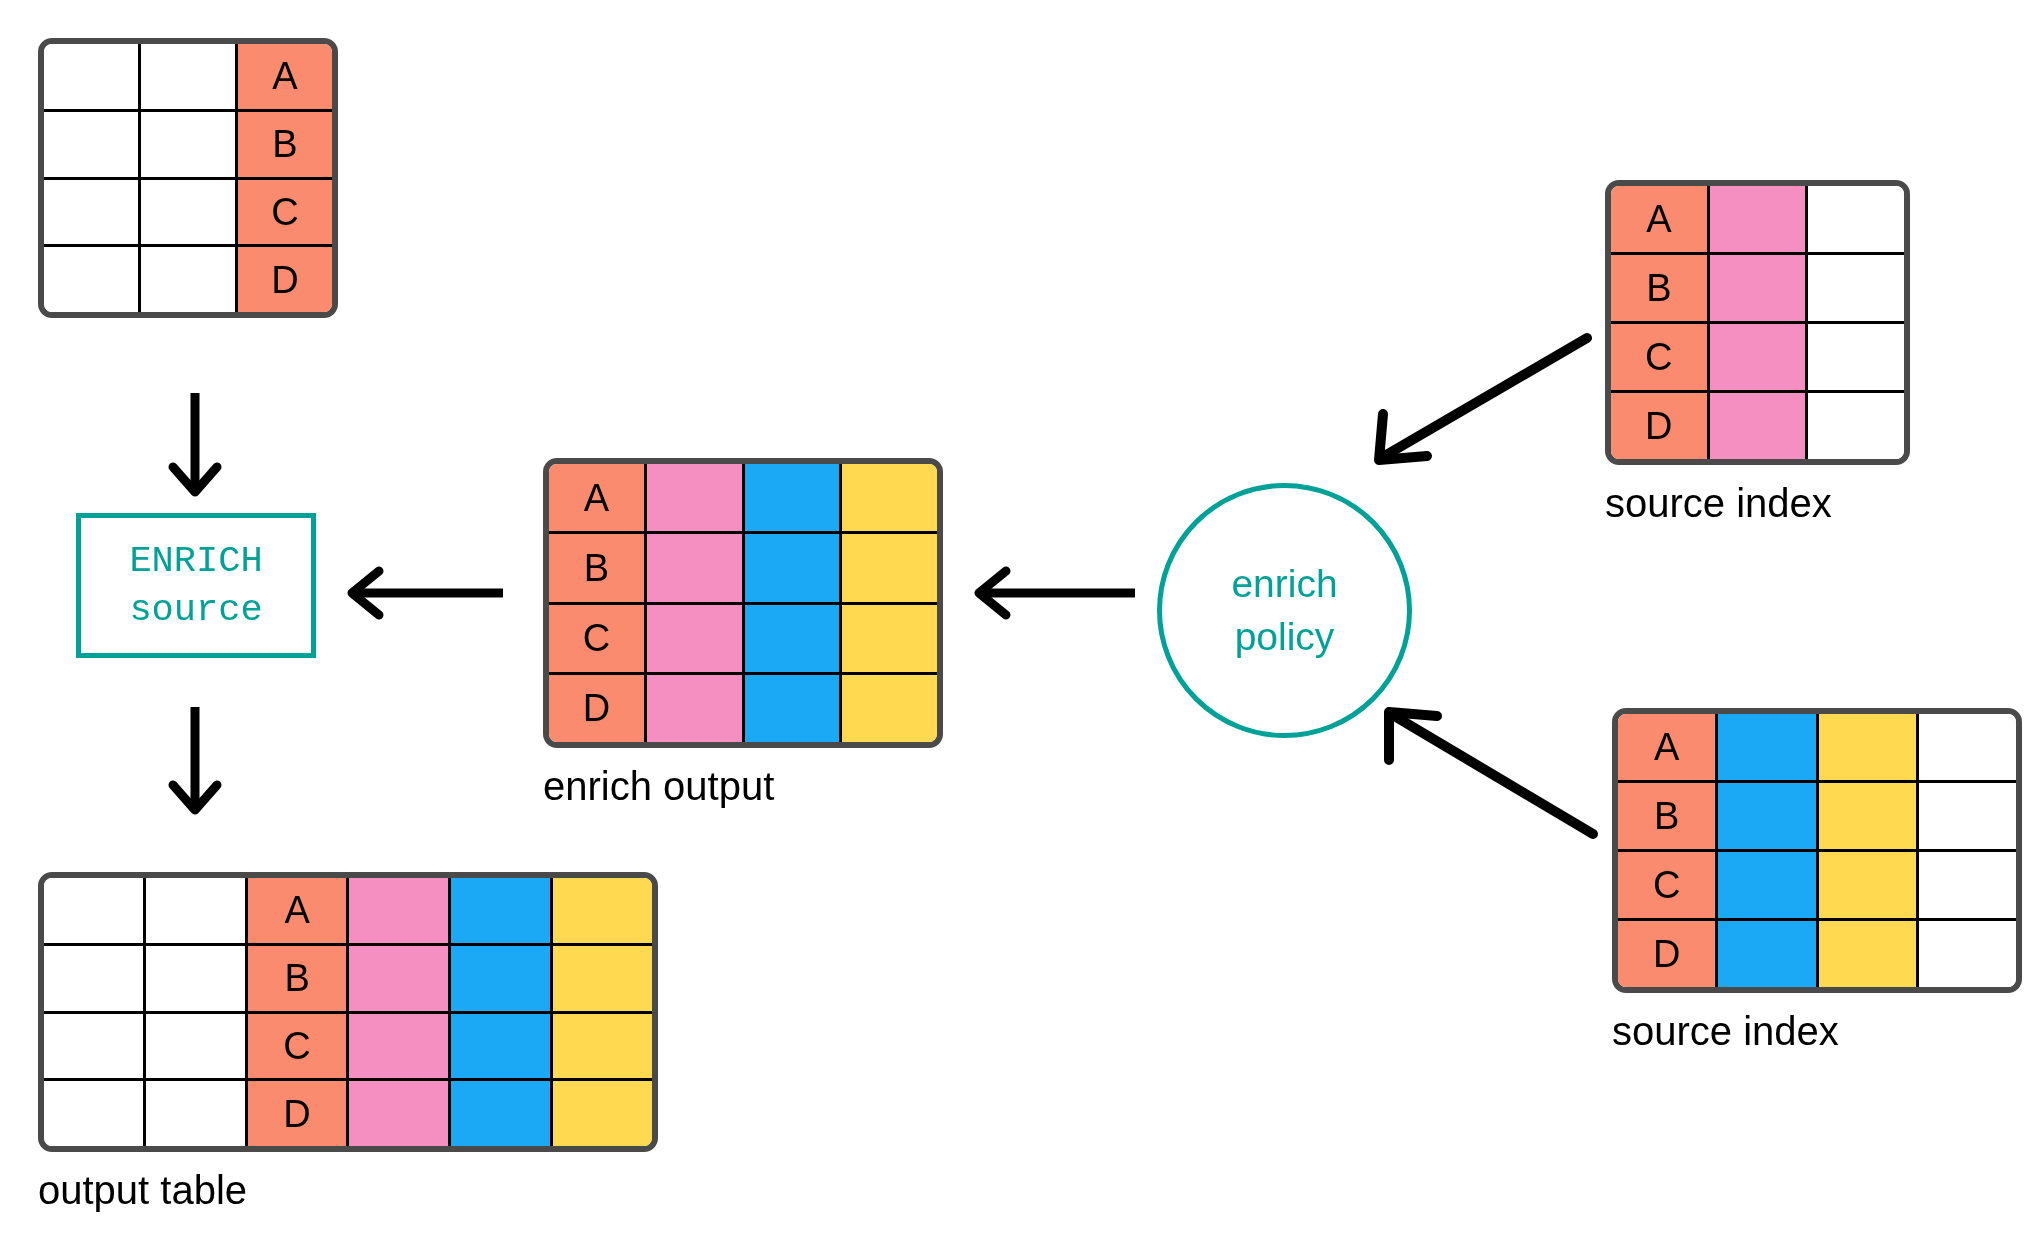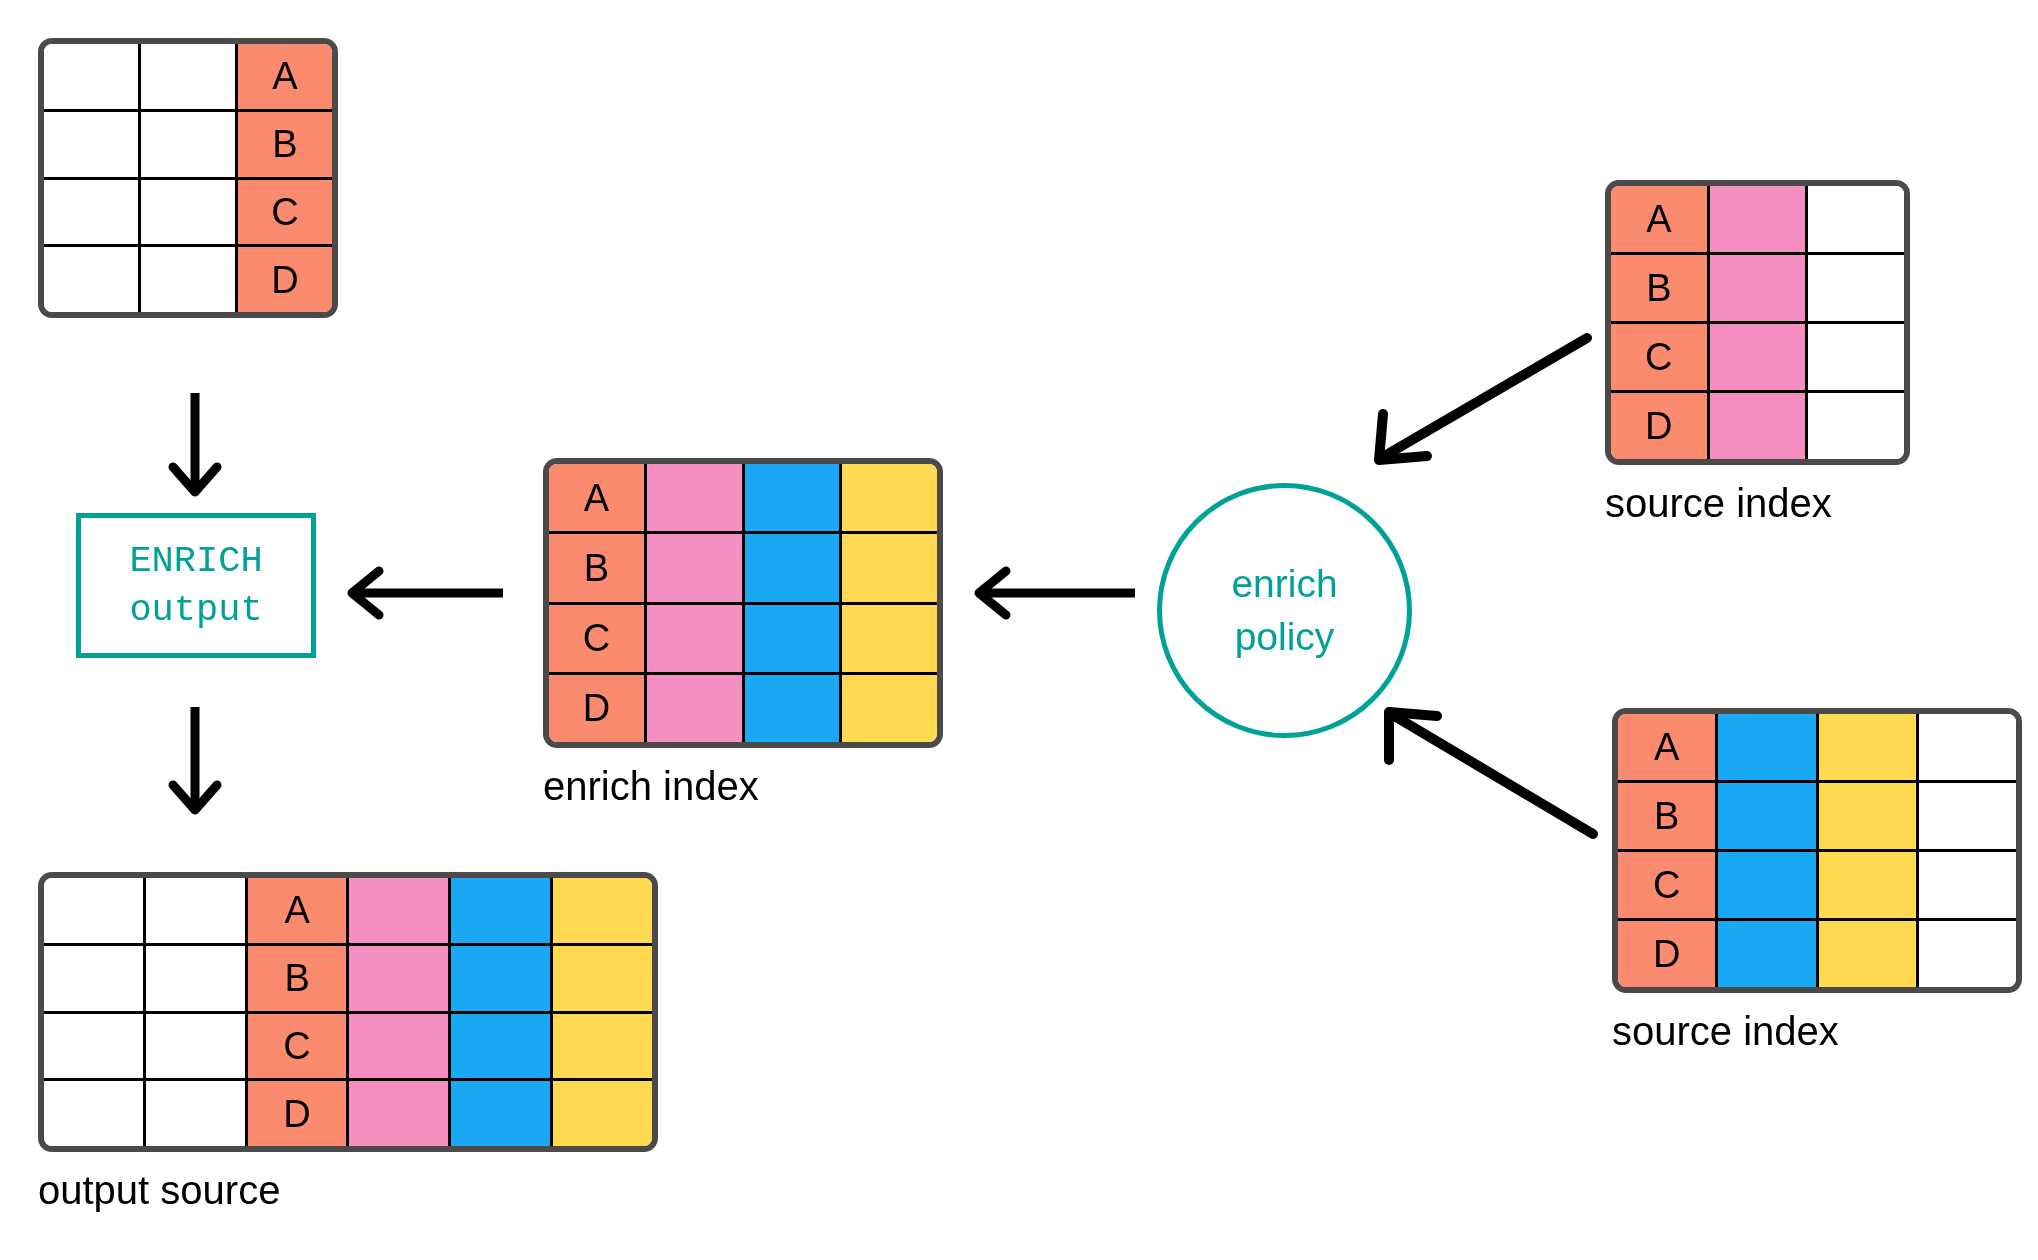--- a/index.html
+++ b/index.html
@@ -142,21 +142,21 @@
 
   <div class="arrow" style="left:165px; top:393px;">
     <svg width="60" height="110" viewBox="0 0 60 110">
       <line x1="30" y1="0" x2="30" y2="98" stroke="#000" stroke-width="9"></line>
       <polyline points="8,74 30,99 52,74" fill="none" stroke="#000" stroke-width="9" stroke-linecap="round" stroke-linejoin="round"></polyline>
     </svg>
   </div>
 
   <div class="cmd-box" style="left:76px; top:513px; width:240px; height:145px;">
     <span class="cmd-line">ENRICH</span>
-    <span class="cmd-line">output</span>
+    <span class="cmd-line">source</span>
   </div>
 
   <div class="arrow" style="left:165px; top:707px;">
     <svg width="60" height="115" viewBox="0 0 60 115">
       <line x1="30" y1="0" x2="30" y2="102" stroke="#000" stroke-width="9"></line>
       <polyline points="8,78 30,103 52,78" fill="none" stroke="#000" stroke-width="9" stroke-linecap="round" stroke-linejoin="round"></polyline>
     </svg>
   </div>
 
   <div class="arrow" style="left:345px; top:563px;">
@@ -186,21 +186,21 @@
           <div class="tcell" style="background: rgb(27, 169, 245); flex: 1 1 0px;"></div>
           <div class="tcell" style="background: rgb(255, 217, 79); flex: 1 1 0px;"></div>
         </div>
         <div class="trow">
           <div class="tcell" style="background: rgb(251, 139, 111); flex: 1 1 0px;">D</div>
           <div class="tcell" style="background: rgb(245, 143, 194); flex: 1 1 0px;"></div>
           <div class="tcell" style="background: rgb(27, 169, 245); flex: 1 1 0px;"></div>
           <div class="tcell" style="background: rgb(255, 217, 79); flex: 1 1 0px;"></div>
         </div>
       </div>
-    <div class="caption">enrich index</div>
+    <div class="caption">enrich output</div>
   </div>
 
   <div class="arrow" style="left:972px; top:563px;">
     <svg width="165" height="60" viewBox="0 0 165 60">
       <line x1="163" y1="30" x2="8" y2="30" stroke="#000" stroke-width="9"></line>
       <polyline points="34,8 7,30 34,52" fill="none" stroke="#000" stroke-width="9" stroke-linecap="round" stroke-linejoin="round"></polyline>
     </svg>
   </div>
 
   <div class="policy-circle" style="left:1157px; top:483px; width:255px; height:255px;">
@@ -306,16 +306,16 @@
         </div>
         <div class="trow">
           <div class="tcell" style="background: rgb(255, 255, 255); flex: 1 1 0px;"></div>
           <div class="tcell" style="background: rgb(255, 255, 255); flex: 1 1 0px;"></div>
           <div class="tcell" style="background: rgb(251, 139, 111); flex: 1 1 0px;">D</div>
           <div class="tcell" style="background: rgb(245, 143, 194); flex: 1 1 0px;"></div>
           <div class="tcell" style="background: rgb(27, 169, 245); flex: 1 1 0px;"></div>
           <div class="tcell" style="background: rgb(255, 217, 79); flex: 1 1 0px;"></div>
         </div>
       </div>
-    <div class="caption">output source</div>
+    <div class="caption">output table</div>
   </div>
 
 </div>
 
 </body></html>

